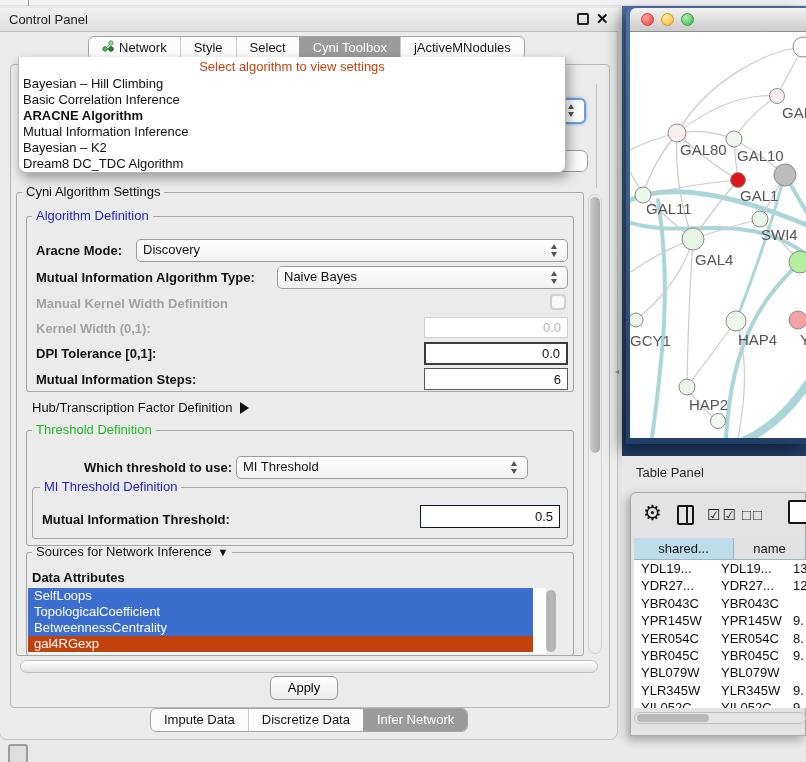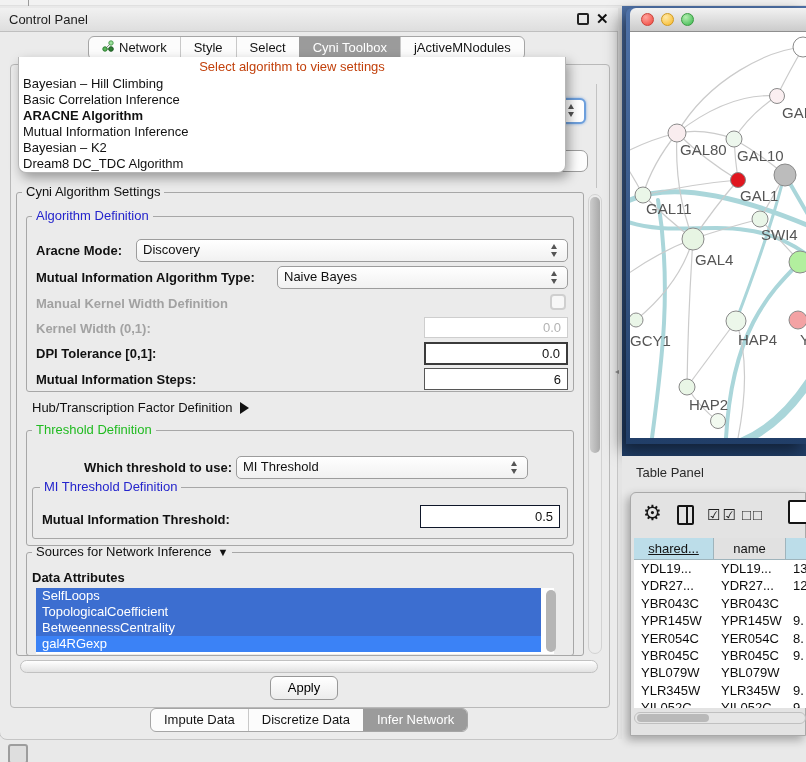--- a/index.html
+++ b/index.html
@@ -92,21 +92,21 @@
   #hub-row { left:32px; top:400px; display:flex; align-items:center; gap:8px; }
   .tri-right { width:0; height:0; border-top:6px solid transparent; border-bottom:6px solid transparent;
                border-left:9px solid #111; display:inline-block; }
 
   #lbl-which   { left:84px; top:460px; }
   #combo-which { left:236px; top:456px; width:292px; height:23px; }
   #lbl-mithr   { left:42px; top:512px; }
   #inp-mithr   { left:420px; top:505px; width:140px; height:23px; border:1px solid #0f172a; }
 
   #lbl-attrs { left:32px; top:570px; }
-  #attr-list { left:36px; top:588px; width:518px; height:66px; background:#fff; overflow:hidden; }
+  #attr-list { left:28px; top:588px; width:518px; height:66px; background:#fff; overflow:hidden; }
   .attr-item { height:16px; line-height:16px; padding-left:6px; width:505px;
                color:#fff; white-space:nowrap; }
   #attr-scrollthumb { left:546px; top:590px; width:10px; height:62px; background:#b5b5b5; border-radius:5px; }
 
   
   #vscroll { left:588px; top:194px; width:14px; height:460px; background:#ececec;
              border:1px solid #d2d2d2; border-radius:8px; }
   #vscroll-thumb { left:590px; top:197px; width:10px; height:256px;
              background:linear-gradient(90deg,#cdcdcd,#a9a9a9); border-radius:6px; }
   #hscroll { left:20px; top:660px; width:578px; height:13px;
@@ -270,21 +270,21 @@
   <span class="abs bold" id="lbl-mithr">Mutual Information Threshold:</span>
   <input class="abs input" id="inp-mithr" value="0.5" style="">
 
   <div class="abs groupbox" id="gb-sources"></div>
   <span class="abs gb-title" id="gb-sources-title"><span>Sources for Network Inference</span><span class="tri-down">▼</span></span>
   <span class="abs bold" id="lbl-attrs">Data Attributes</span>
   <div class="abs" id="attr-list">
       <div class="attr-item" style="background: rgb(60, 110, 208);">SelfLoops</div>
       <div class="attr-item" style="background: rgb(60, 110, 208);">TopologicalCoefficient</div>
       <div class="attr-item" style="background: rgb(60, 110, 208);">BetweennessCentrality</div>
-      <div class="attr-item" style="background: #3b82f6;">gal4RGexp</div>
+      <div class="attr-item" style="background: #c2410c;">gal4RGexp</div>
     </div>
   <div class="abs" id="attr-scrollthumb"></div>
 
   <div class="abs" id="vscroll"></div>
   <div class="abs" id="vscroll-thumb"></div>
   <div class="abs" id="hscroll"></div>
 
   <button id="apply-btn">Apply</button>
 
   <div class="abs" id="cp-bottom-tabs">
@@ -386,21 +386,21 @@
   <span class="abs" id="tp-title">Table Panel</span>
   <div class="abs" id="tp-window"></div>
   <span class="abs" id="tp-gear">⚙</span>
   <div class="abs" id="tp-columns"></div>
   <span class="abs" id="tp-checked">☑☑</span>
   <span class="abs" id="tp-unchecked">□□</span>
   <div class="abs" id="tp-doc"></div>
 
   <div class="abs" id="tp-table">
     <div id="tp-thead">
-        <div class="th tint" style="width: 80px; text-decoration: underline;">shared...</div>
+        <div class="th tint" style="width: 100px;">shared...</div>
         <div class="th plain" style="width: 72px;">name</div>
         <div class="th tint" style="width: 40px;"></div>
       </div>
     <div id="tp-tbody">
         <div class="tr">
           <div class="td" style="width: 80px;">YDL19...</div>
           <div class="td" style="width: 72px;">YDL19...</div>
           <div class="td" style="width: 40px;">13</div>
         </div>
         <div class="tr">

